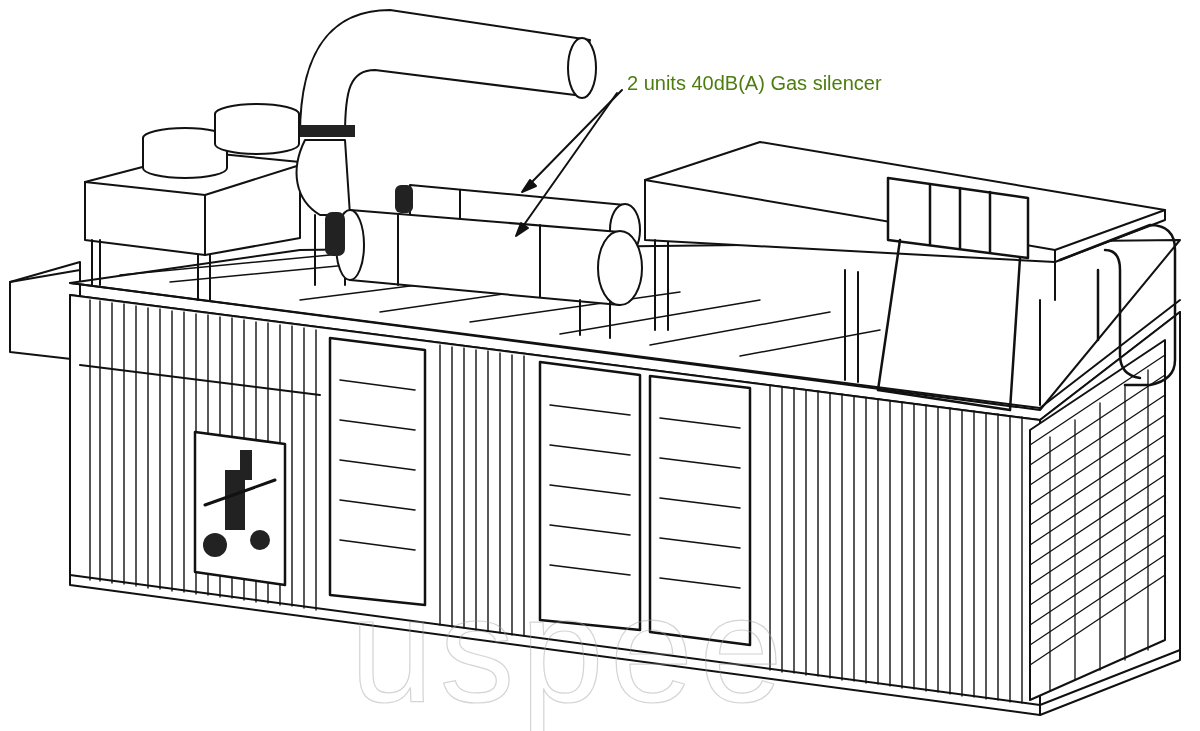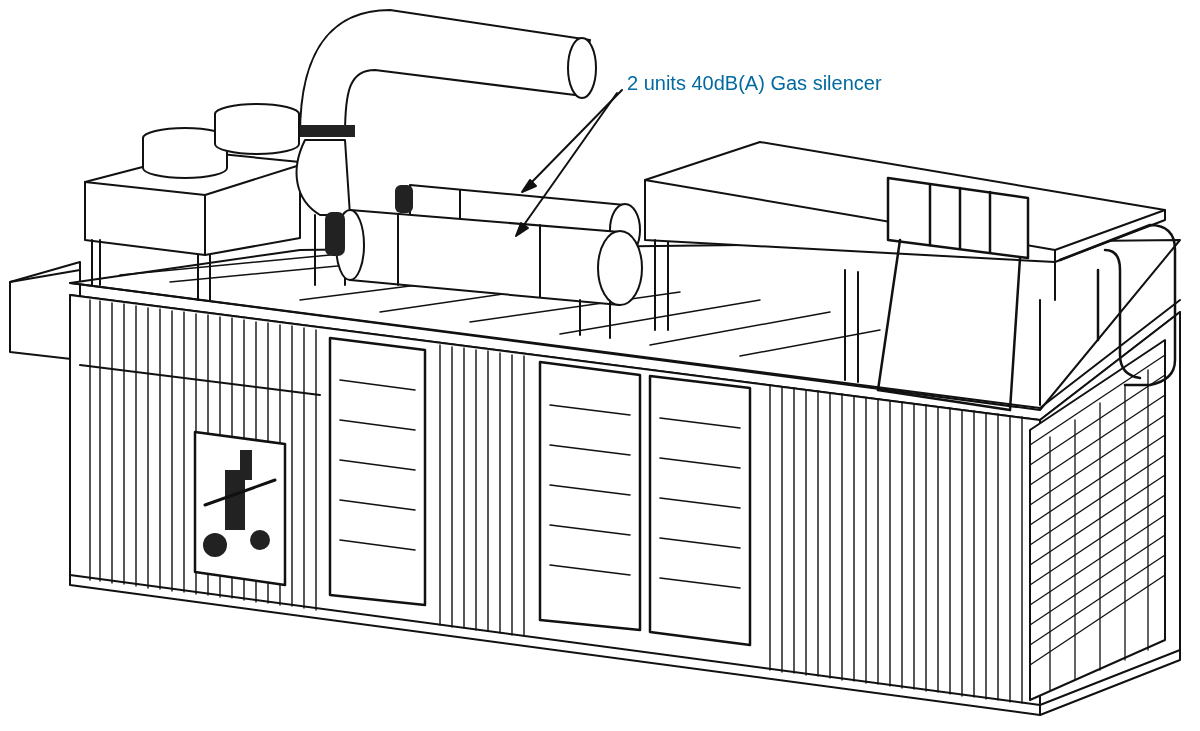--- a/index.html
+++ b/index.html
@@ -1,18 +1,18 @@
 <!DOCTYPE html>
 <html><head>
 <meta charset="utf-8">
 <style>
   html,body{margin:0;padding:0;background:#ffffff;}
   body{width:1200px;height:731px;overflow:hidden;position:relative;font-family:"Liberation Sans",sans-serif;}
   #stage{position:absolute;left:0;top:0;width:1200px;height:731px;}
-  .label{position:absolute;font-family:"Liberation Sans",sans-serif;font-size:20px;color:#0369a1;white-space:nowrap;}
+  .label{position:absolute;font-family:"Liberation Sans",sans-serif;font-size:20px;color:#4d7c0f;white-space:nowrap;}
   svg{position:absolute;left:0;top:0;}
   .wm{position:absolute;left:350px;top:575px;font-family:"Liberation Sans",sans-serif;font-size:150px;font-weight:300;color:transparent;-webkit-text-stroke:1.2px rgba(160,160,160,0.45);letter-spacing:6px;line-height:1;}
 </style>
 </head>
 <body>
 
 <div id="stage">
 
 <svg width="1200" height="731" viewBox="0 0 1200 731" fill="none" stroke="#111" stroke-width="2" stroke-linejoin="round" stroke-linecap="round">
 
@@ -227,16 +227,17 @@
   </g>
 
   <g stroke-width="2">
     <line x1="622" y1="90" x2="528" y2="186"></line>
     <polygon points="522,192 536,186 530,180" fill="#111"></polygon>
     <line x1="617" y1="93" x2="521" y2="229"></line>
     <polygon points="516,236 528,228 521,223" fill="#111"></polygon>
   </g>
 </svg>
 
+<div class="wm">uspee</div>
 
 <div class="label" style="left:627px;top:72px;">2 units 40dB(A) Gas silencer</div>
 
 </div>
 
 </body></html>

